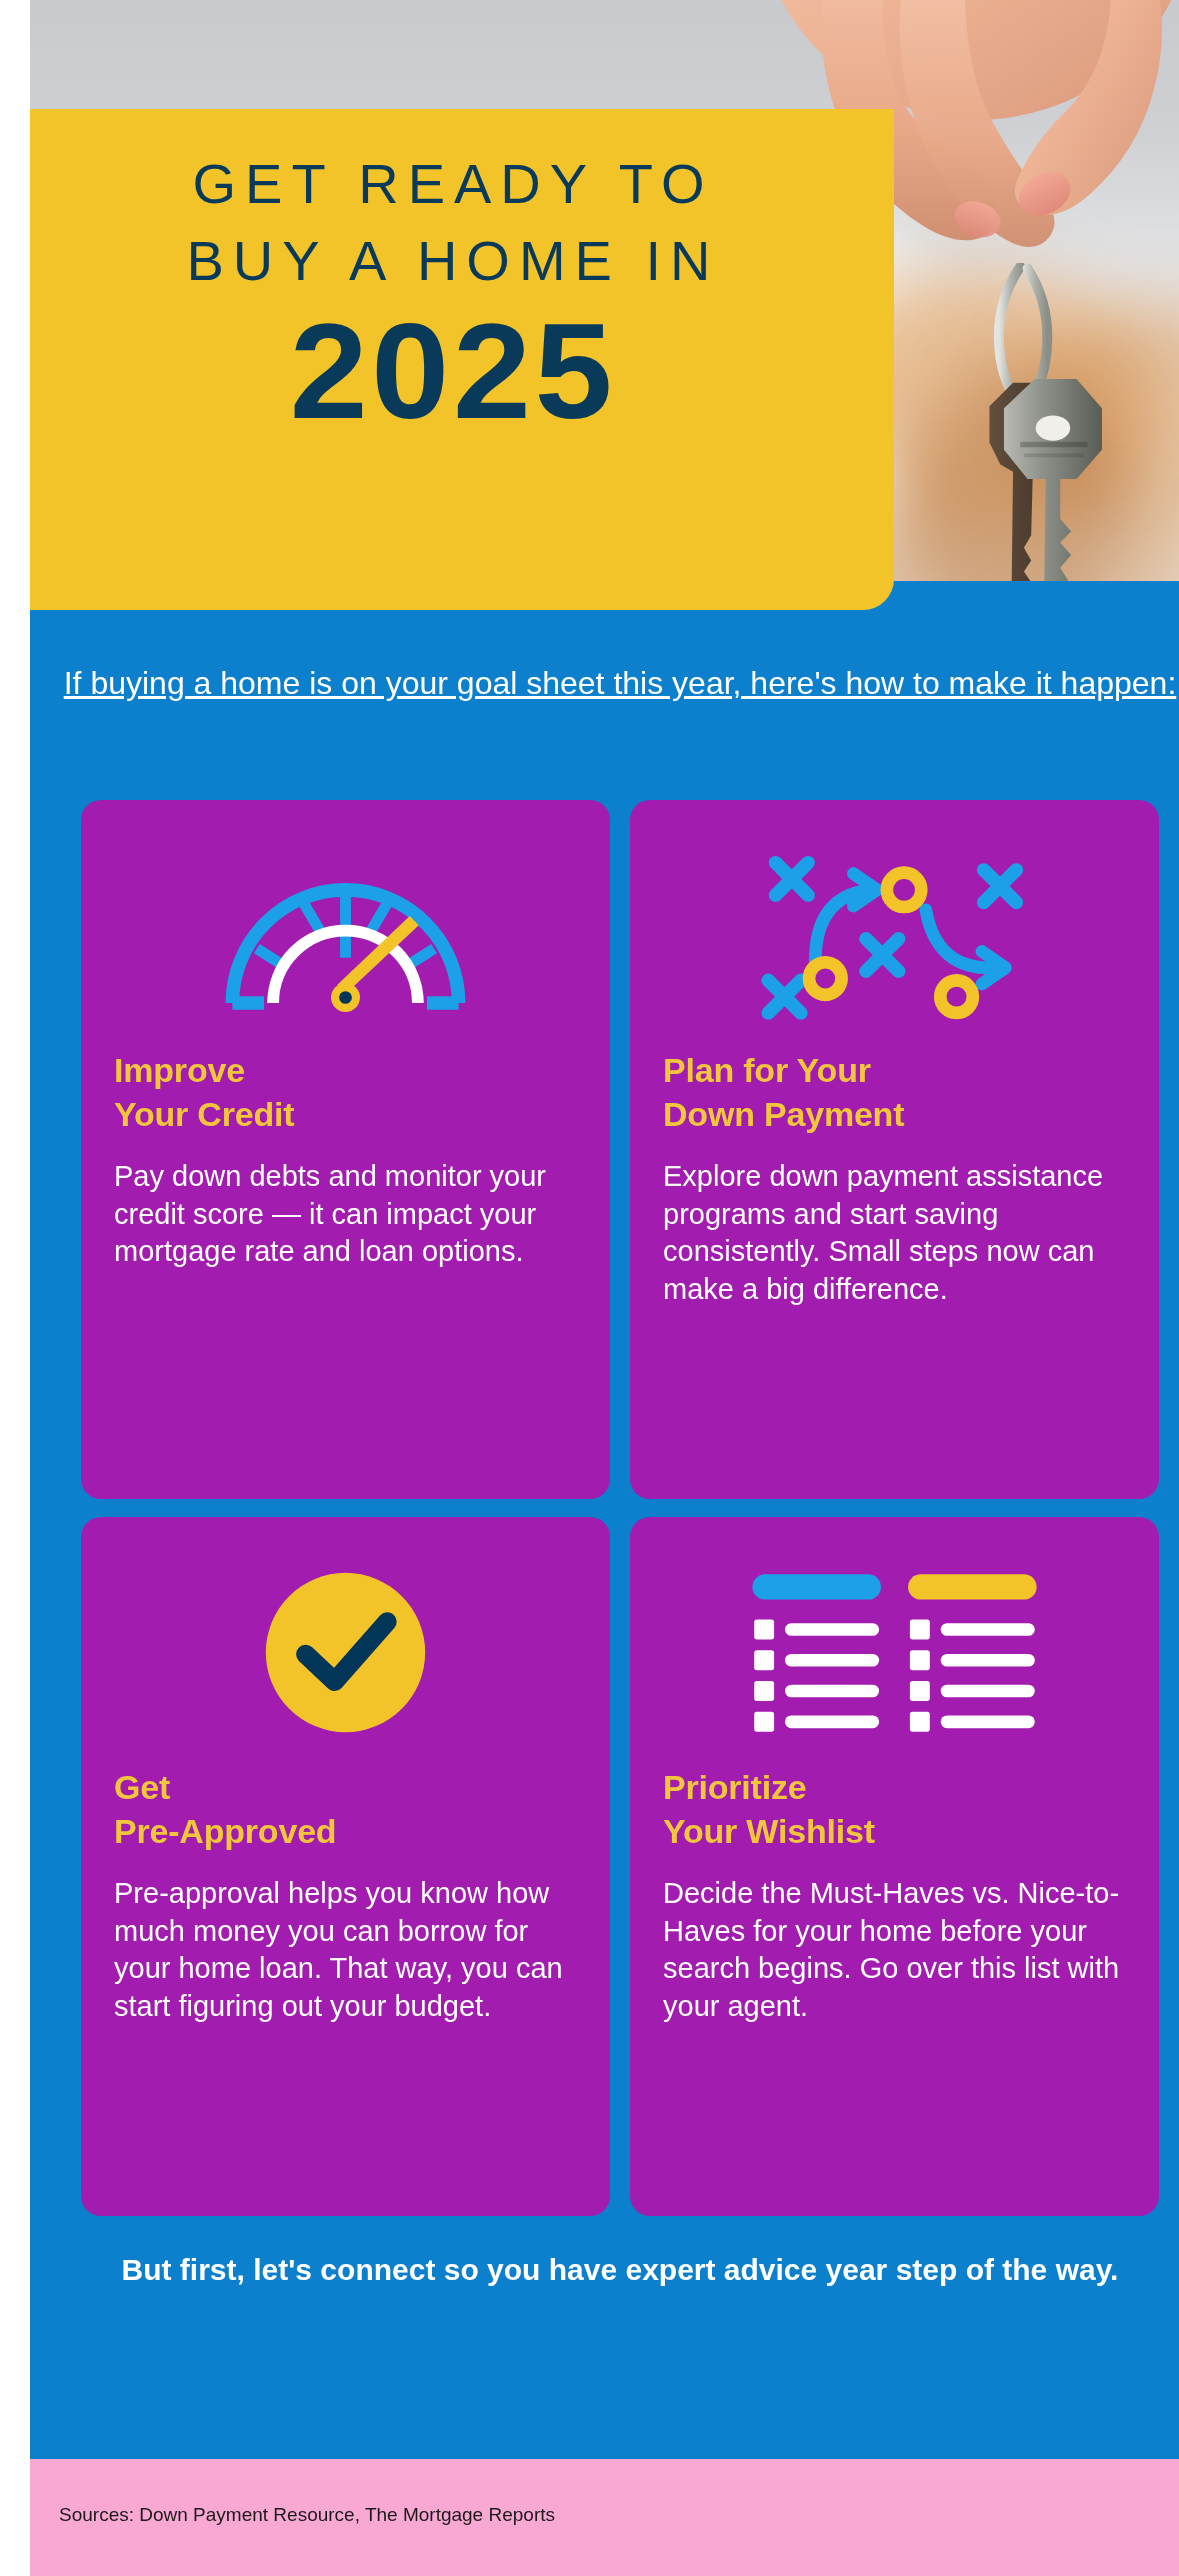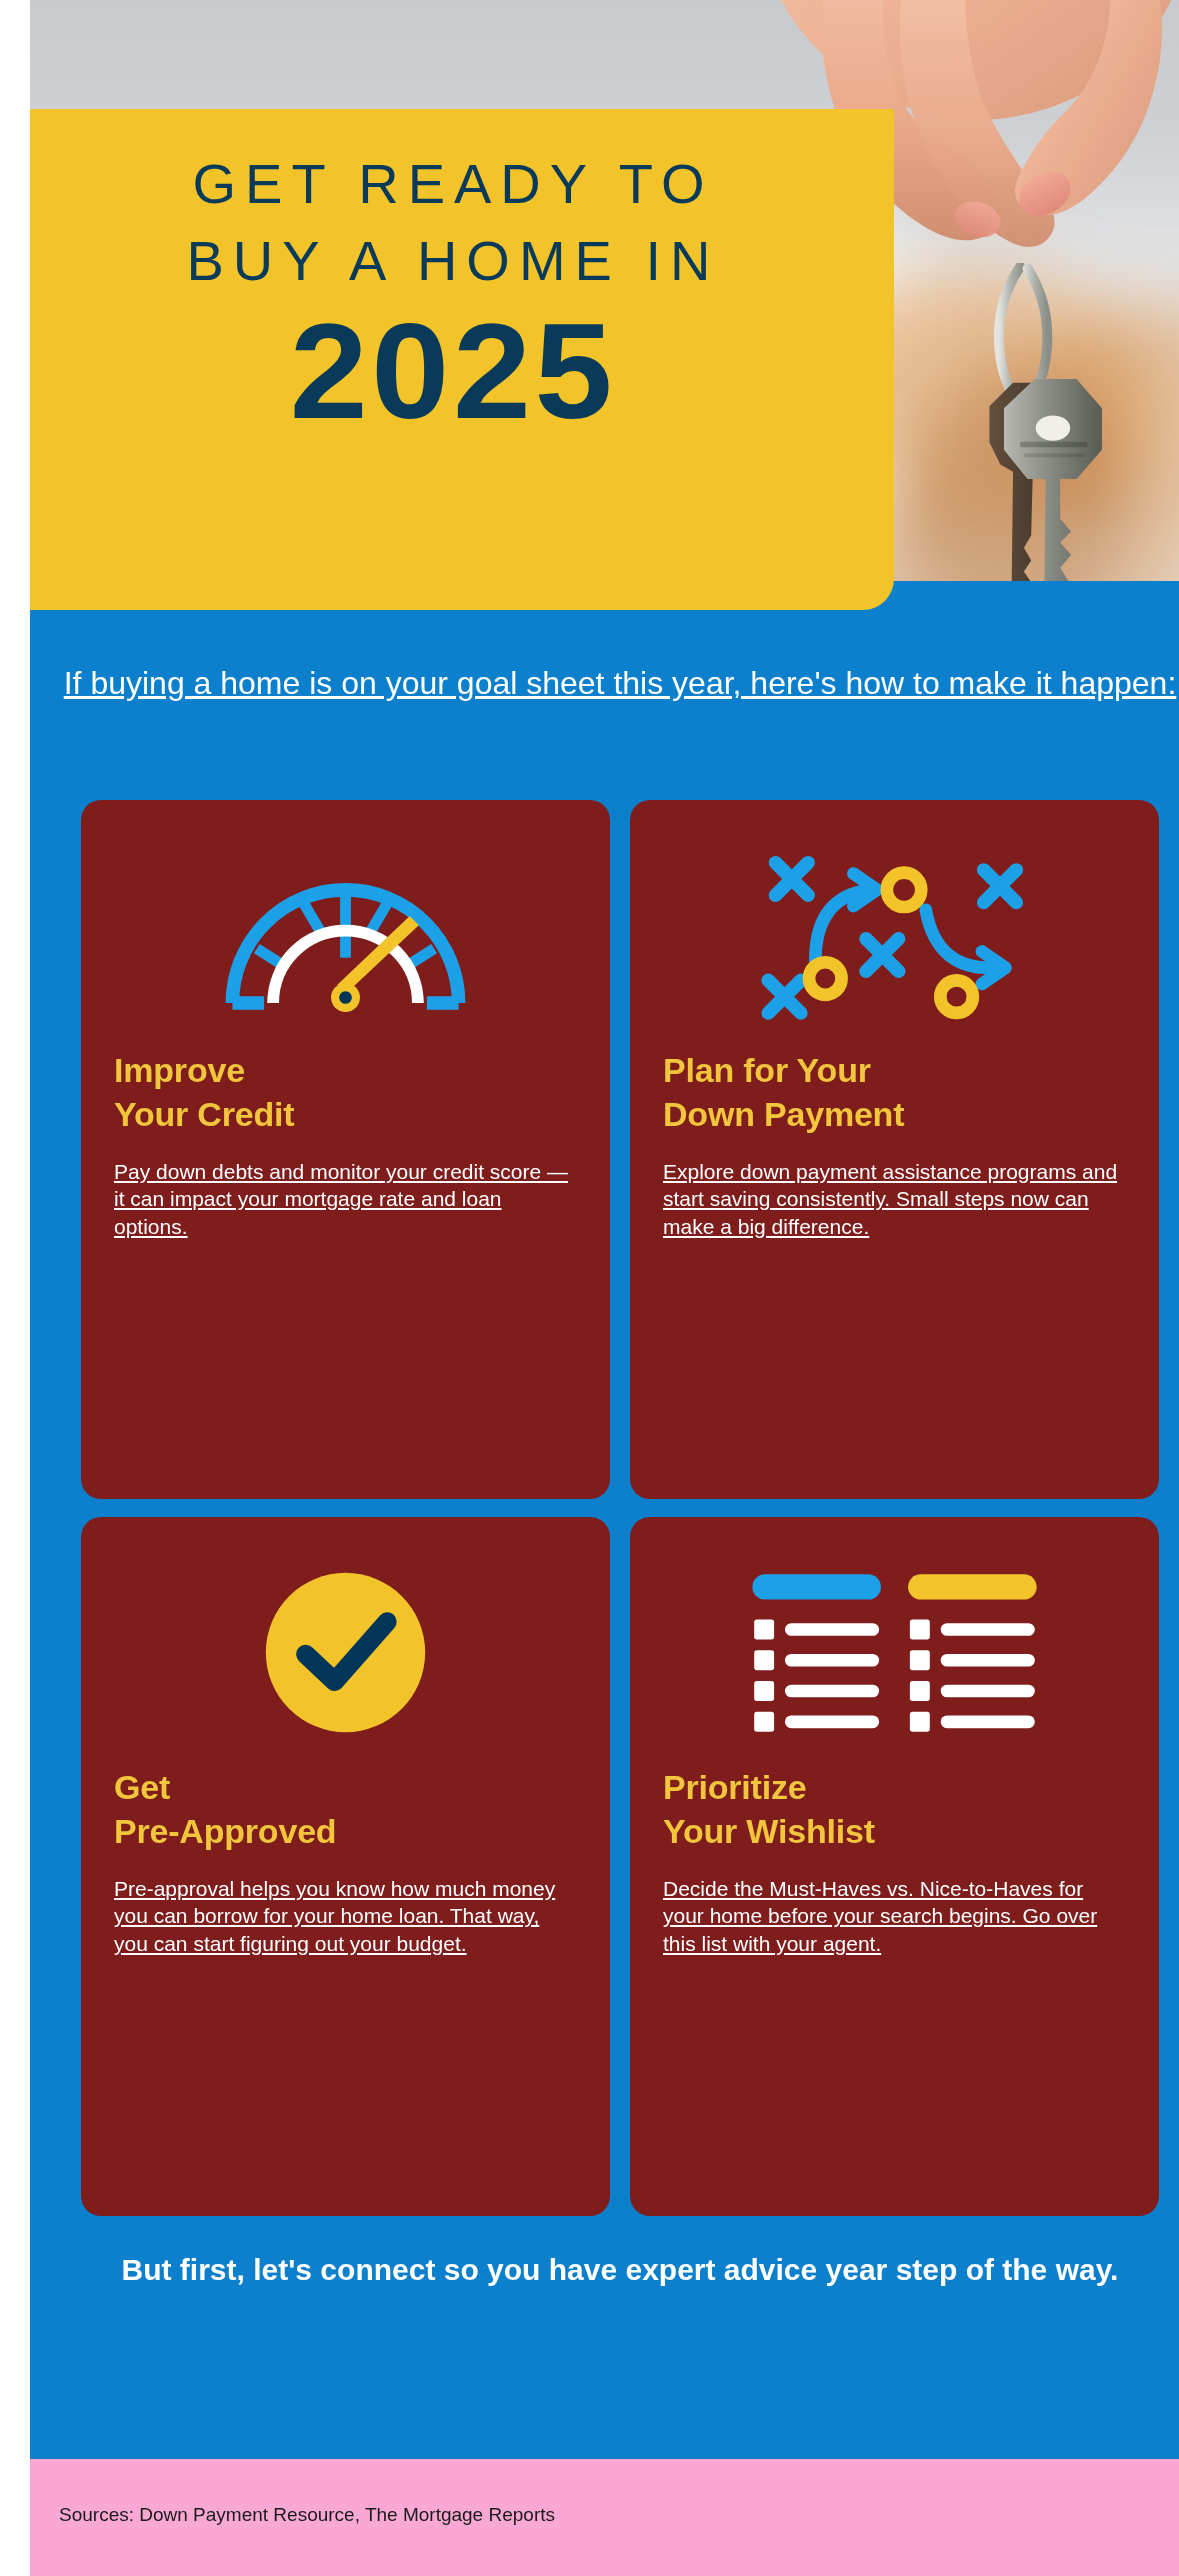--- a/index.html
+++ b/index.html
@@ -98,21 +98,21 @@
   .card-grid {
     position:absolute;
     left:51px; top:800px;
     width:1078px;
     display:grid;
     grid-template-columns:1fr 1fr;
     gap:18px 20px;
     z-index:3;
   }
   .card {
-    background:#7f1d1d;
+    background:#a21caf;
     border-radius:20px;
     padding:31px 33px 36px 33px;
     min-height:699px;
     display:flex;
     flex-direction:column;
   }
   .card-icon {
     height:209px;
     display:flex;
     align-items:center;
@@ -123,24 +123,23 @@
     color:#F2C63C;
     font-size:34px;
     font-weight:bold;
     line-height:1.28;
     letter-spacing:-0.2px;
     white-space:pre-line;
     margin-bottom:22px;
   }
   .card-body {
     color:#ffffff;
-    font-size:21px;
+    font-size:29px;
     font-weight:400;
     line-height:1.30;
-    text-decoration:underline;
   }
 
   
   .cta {
     position:absolute;
     left:0; top:2250px;
     width:1180px;
     text-align:center;
     color:#ffffff;
     font-size:30px;

